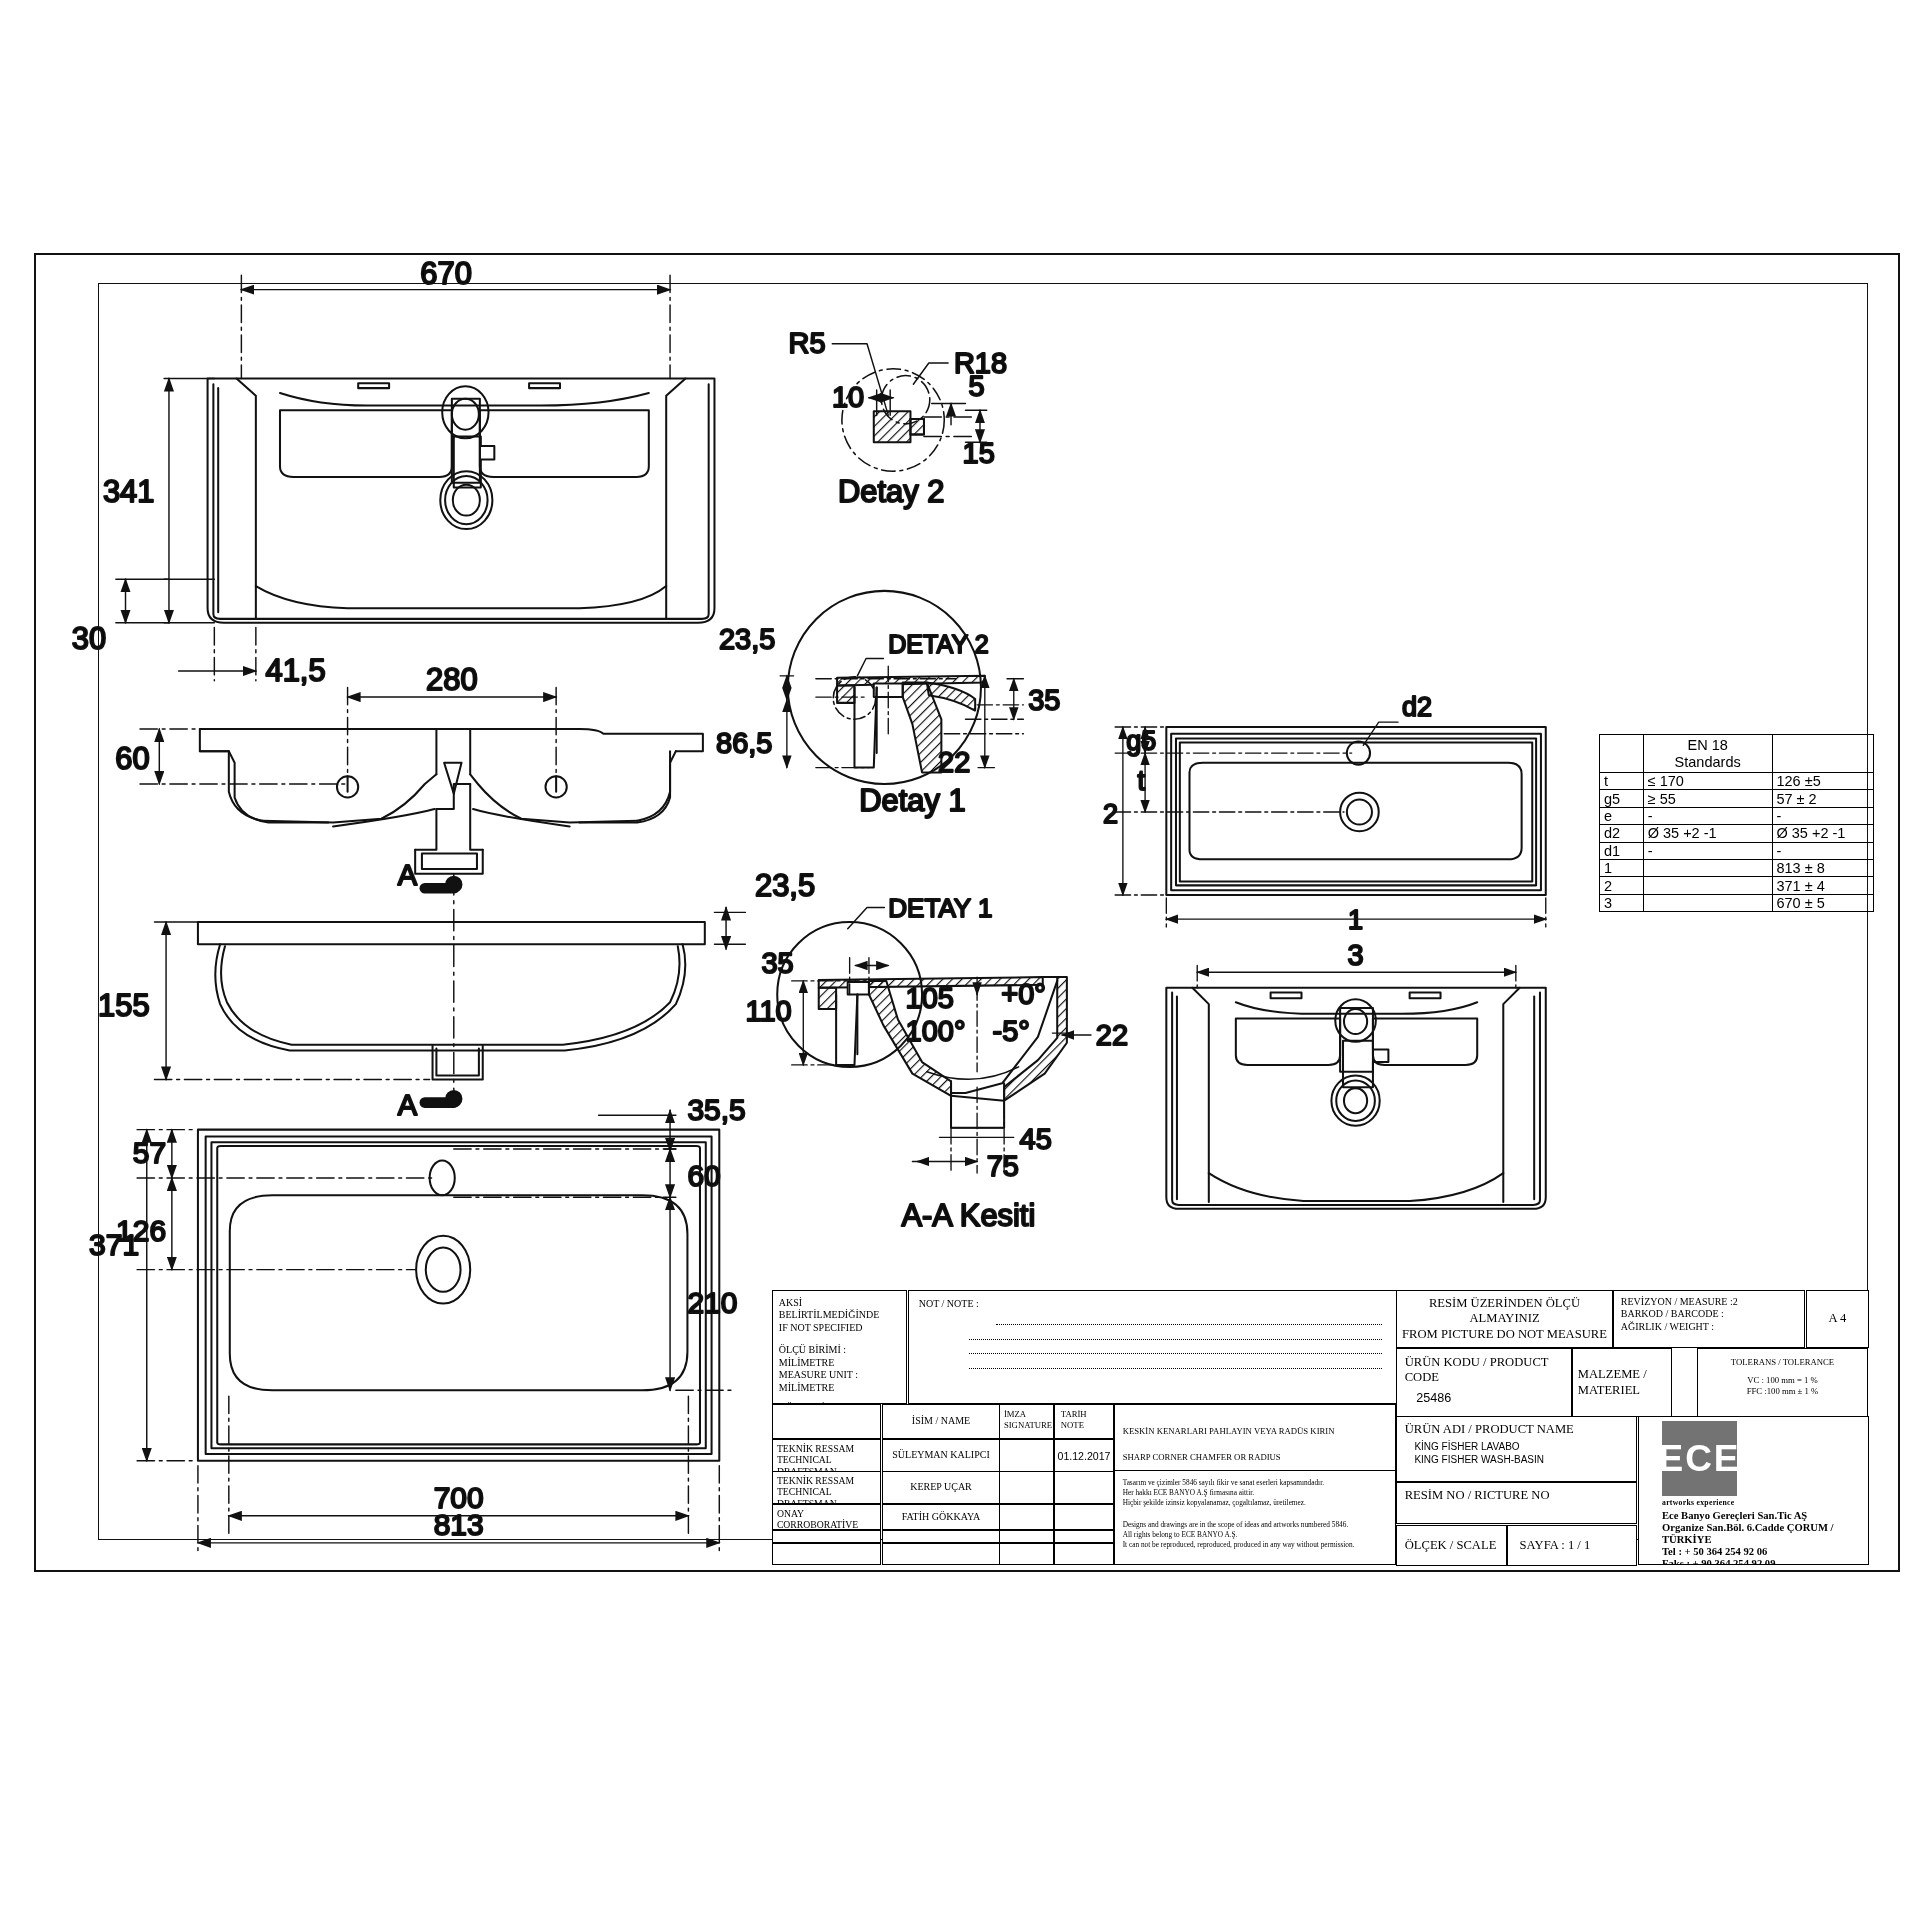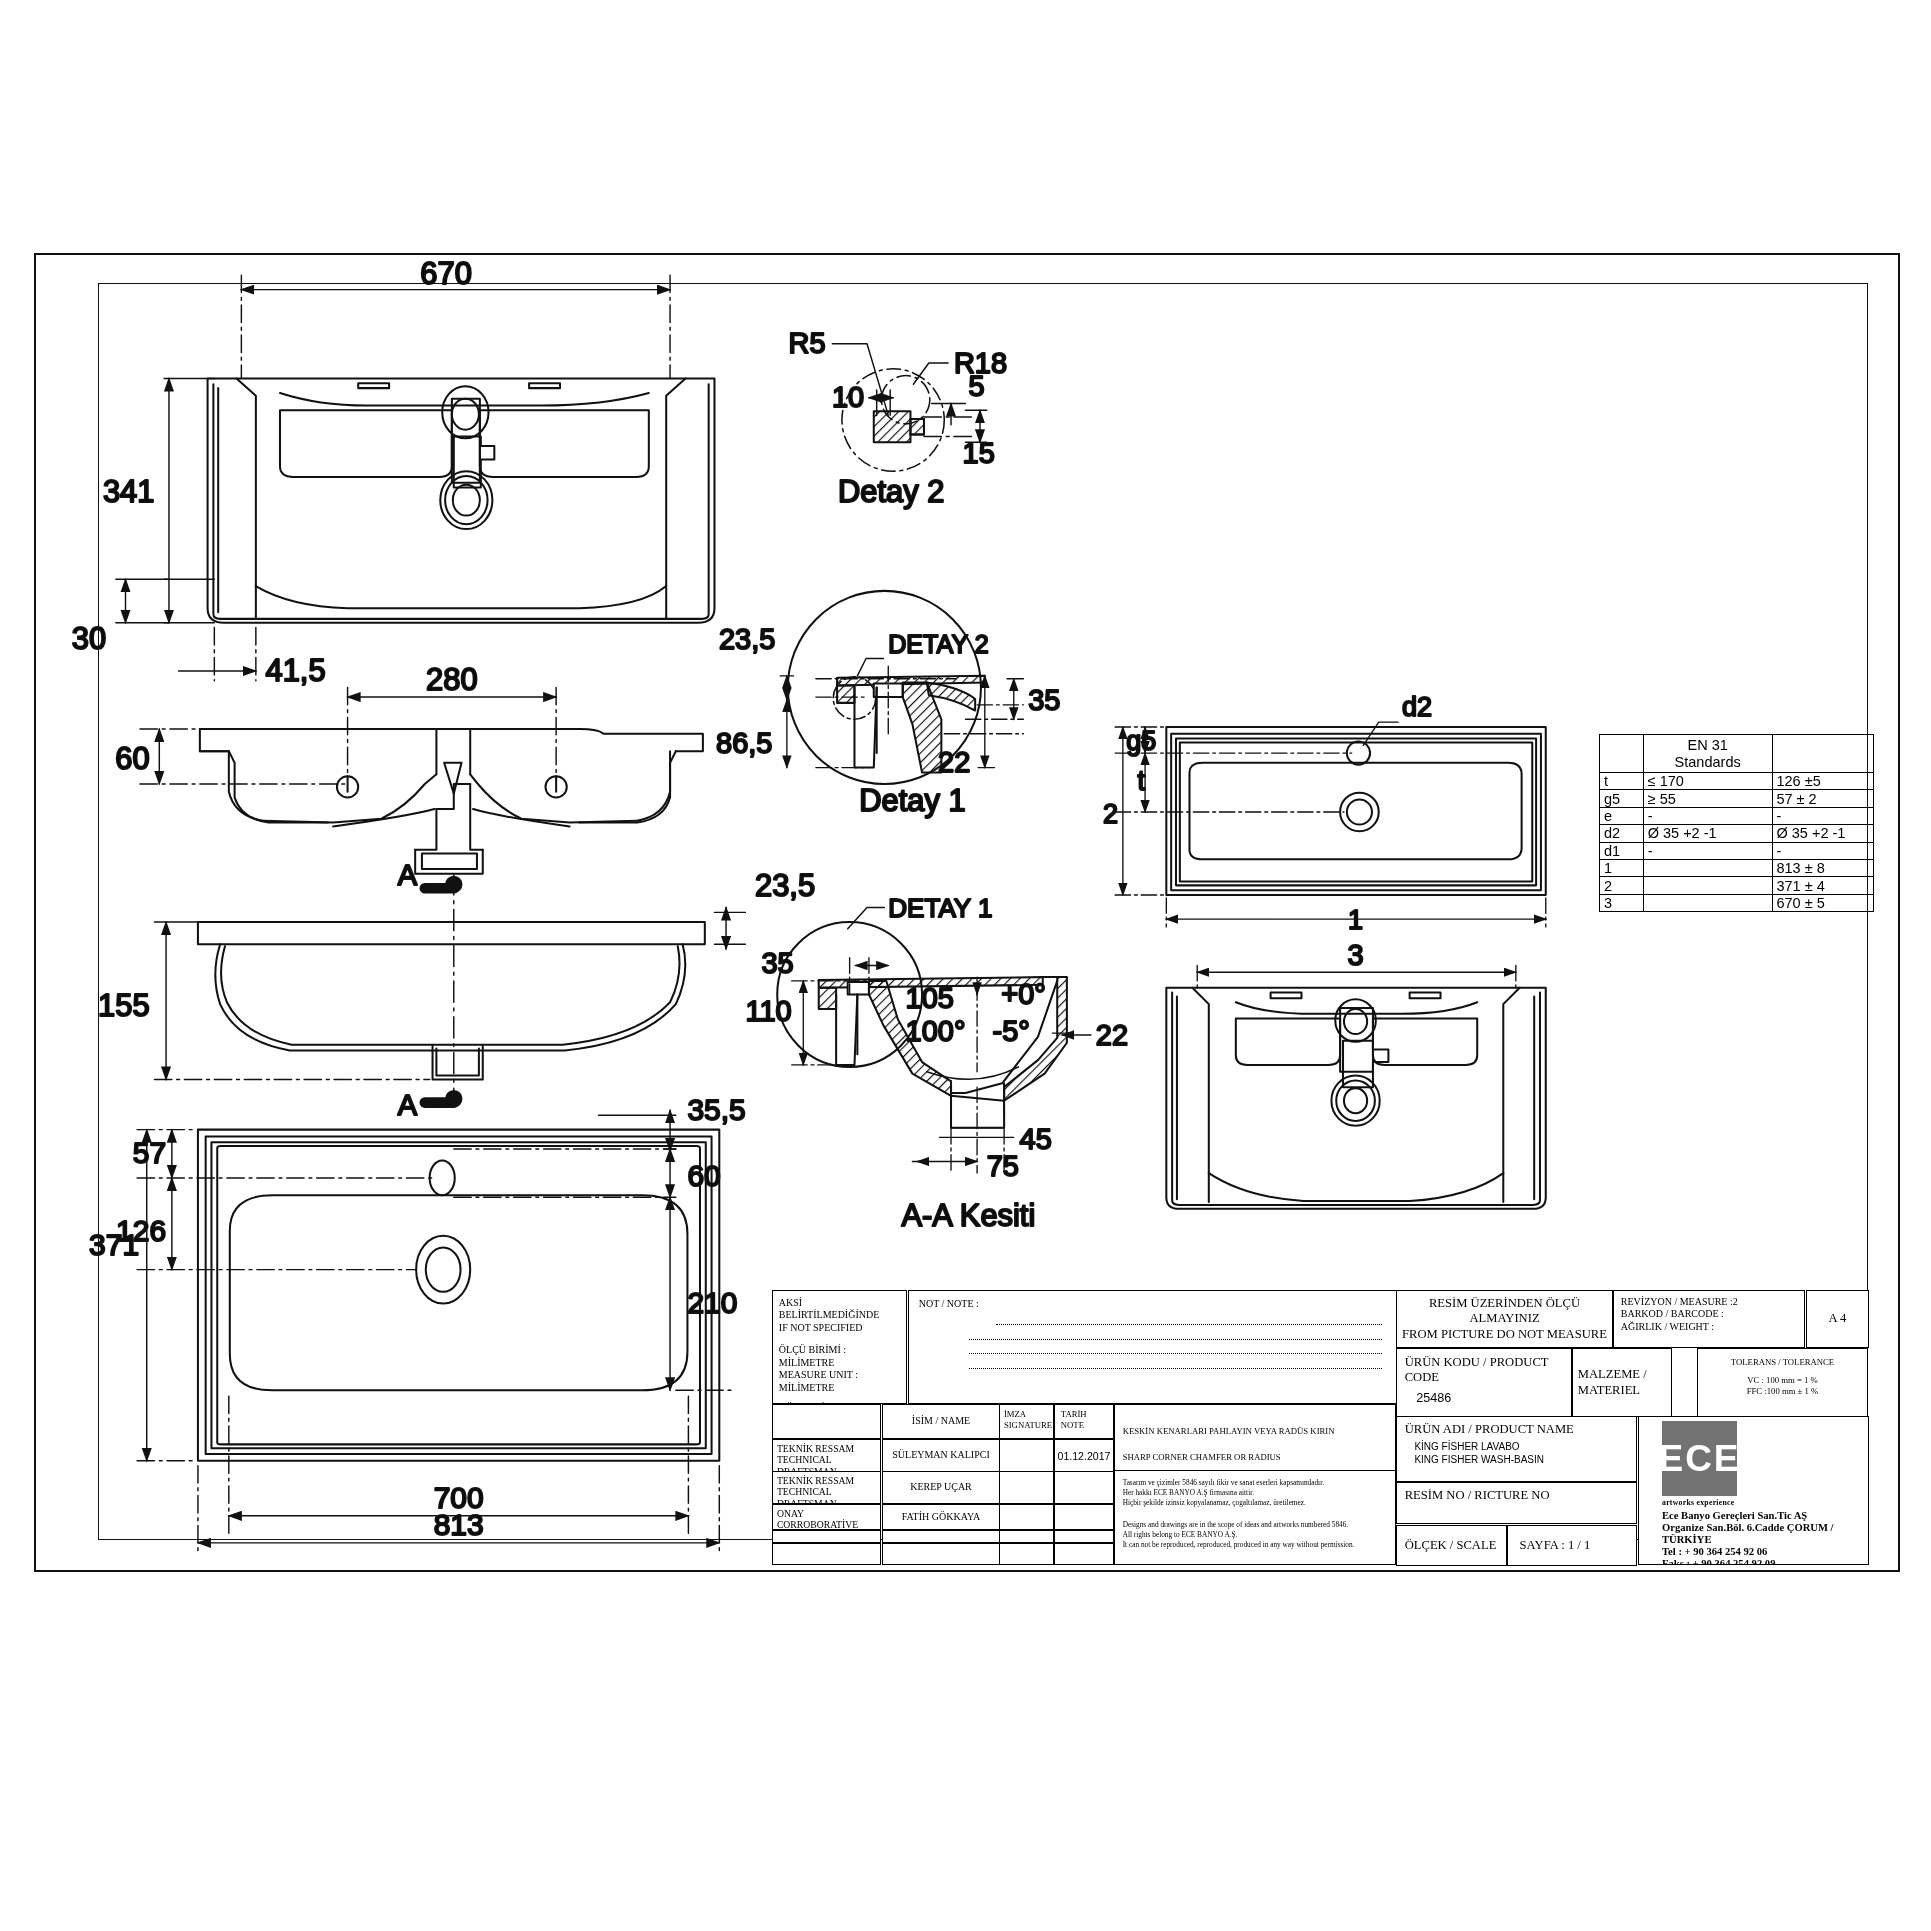--- a/index.html
+++ b/index.html
@@ -391,21 +391,21 @@
       <text x="1404" y="1000" font-size="30" text-anchor="middle">3</text>
     </g>
   </svg>
 
   <div class="en31">
     <table>
       <tbody id="en31-body">
           <tr>
             <td class="c0"></td>
             <td class="c1" style="height:37px;text-align:center;line-height:16.4px;">
-              <div>EN 31</div>
+              <div>EN 18</div>
               <div>Standards</div>
             </td>
             <td></td>
           </tr>
           <tr>
             <td class="c0">t</td>
             <td class="c1">≤ 170</td>
             <td>126 ±5</td>
           </tr>
           <tr>
@@ -505,21 +505,21 @@
     <div class="tbcell serif lft t-md" style="left:1507px;top:1525px;width:130px;height:41px;padding:0 11.6px;">SAYFA : 1 / 1</div>
 
     <div class="tbcell" style="left:1638px;top:1416px;width:231px;height:149px;padding:0;">
       <div class="logo-box" style="left:23px;top:3.9px;width:75px;height:75px;position:absolute;">
         <span class="logo-txt">ECE</span>
       </div>
       <div style="position:absolute;left:23px;top:81px;font-size:7.7px;font-family:'Liberation Serif',serif;font-weight:bold;letter-spacing:0.3px;">artworks experience</div>
       <div style="position:absolute;left:23px;top:93px;font-family:'Liberation Serif',serif;font-weight:bold;font-size:10.6px;line-height:12px;width:208px;">
         <div>Ece Banyo Gereçleri San.Tic AŞ</div>
         <div>Organize San.Böl. 6.Cadde ÇORUM / TÜRKİYE</div>
-        <div>Tel :   + 90 364 254 92 06</div>
+        <div>Tel :   + 50 364 254 92 06</div>
         <div>Faks : + 90 364 254 92 09</div>
 
       </div>
     </div>
 
     <div class="tbcell" style="left:772px;top:1404px;width:109px;height:35px;"></div>
     <div class="tbcell serif ctr t-sm" style="left:882px;top:1404px;width:118px;height:35px;">İSİM / NAME</div>
     <div class="tbcell serif t-xs" style="left:999px;top:1404px;width:55px;height:35px;padding:3.9px 3.9px;">
       <div>İMZA</div>
       <div>SIGNATURE</div>

